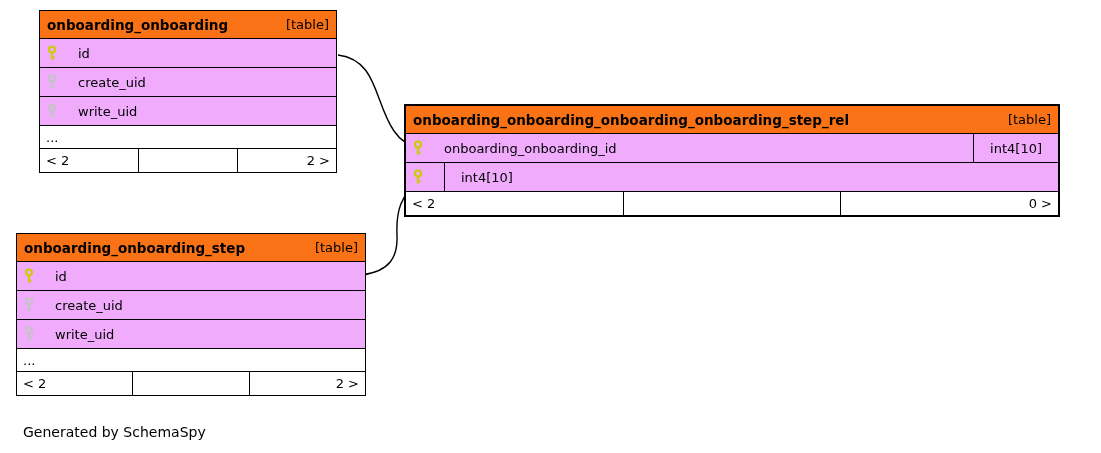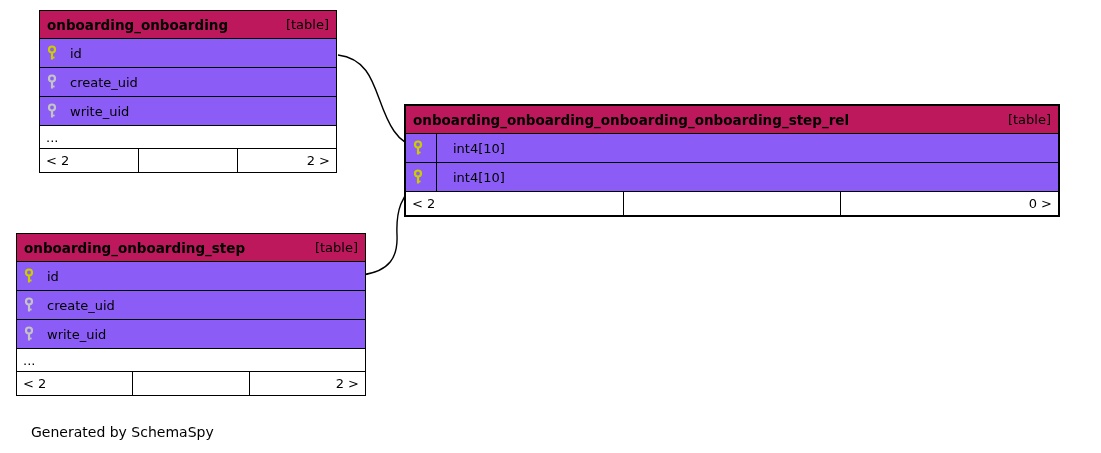--- a/index.html
+++ b/index.html
@@ -7,41 +7,41 @@
     font-family: "DejaVu Sans", "Liberation Sans", sans-serif; color: #000; }
   .canvas { position: relative; width: 1101px; height: 453px; overflow: hidden; }
 
   svg.connectors { position: absolute; left: 0; top: 0; z-index: 1; }
 
   .tbl { position: absolute; background: #fff; border: 1px solid #000;
     font-size: 13px; z-index: 2; }
   .tbl.focus { border: 2px solid #000; }
 
   .tbl-header { display: flex; justify-content: space-between; align-items: center;
-    background: #be185d; border-bottom: 1px solid #000;
+    background: #f97316; border-bottom: 1px solid #000;
     height: 28px; padding: 0 7px; }
   .tbl-name { font-weight: bold; font-size: 13.5px; white-space: nowrap; }
   .tbl-badge { font-weight: normal; font-size: 13px; padding-left: 14px; text-align: right; }
 
   .col-row { display: flex; align-items: center; border-bottom: 1px solid #000;
-    height: 29px; padding-left: 7px; background: #8b5cf6; }
+    height: 29px; padding-left: 7px; background: #f0abfc; gap: 8px; }
   .key-slot { width: 11px; margin-right: 12px; flex: 0 0 auto; display: flex; align-items: center; }
   .col-name { white-space: nowrap; flex: 1 1 auto; }
   .type-cell { border-left: 1px solid #000; align-self: stretch; flex: 0 0 68px;
     display: flex; align-items: center; padding: 0 16px; white-space: nowrap; }
 
   .ellipsis-row { border-bottom: 1px solid #000; height: 23px; padding: 0 6px;
     display: flex; align-items: center; }
 
   .tbl-footer { display: flex; height: 23px; }
   .tbl-footer .cell { flex: 1 1 0; display: flex; align-items: center; padding: 0 6px; }
   .tbl-footer .cell + .cell { border-left: 1px solid #000; }
   .tbl-footer .cell.right { justify-content: flex-end; }
 
-  .caption { position: absolute; left: 31px; top: 424px; font-size: 14px; z-index: 2; }
+  .caption { position: absolute; left: 23px; top: 424px; font-size: 14px; z-index: 2; }
 
   .key-icon { display: block; }
   .key-icon.primary circle, .key-icon.primary line { stroke: #cccc00; }
   .key-icon.foreign circle, .key-icon.foreign line { stroke: #c4c4c4; }
 </style>
 </head>
 <body>
 
 <div class="canvas">
 
@@ -150,20 +150,21 @@
       <span class="tbl-badge">[table]</span>
     </div>
     <div class="col-row">
       <span class="key-slot">
         <svg class="key-icon primary" width="10" height="16" viewBox="0 0 10 16">
           <circle cx="5" cy="4.5" r="3" fill="none" stroke-width="2.2"></circle>
           <line x1="5" y1="7.5" x2="5" y2="14.5" stroke-width="2.2"></line>
           <line x1="5" y1="12.5" x2="7.6" y2="12.5" stroke-width="1.8"></line>
         </svg>
       </span>
+      <span class="col-name">onboarding_onboarding_id</span>
       <span class="type-cell">int4[10]</span>
     </div>
     <div class="col-row">
       <span class="key-slot">
         <svg class="key-icon primary" width="10" height="16" viewBox="0 0 10 16">
           <circle cx="5" cy="4.5" r="3" fill="none" stroke-width="2.2"></circle>
           <line x1="5" y1="7.5" x2="5" y2="14.5" stroke-width="2.2"></line>
           <line x1="5" y1="12.5" x2="7.6" y2="12.5" stroke-width="1.8"></line>
         </svg>
       </span>

